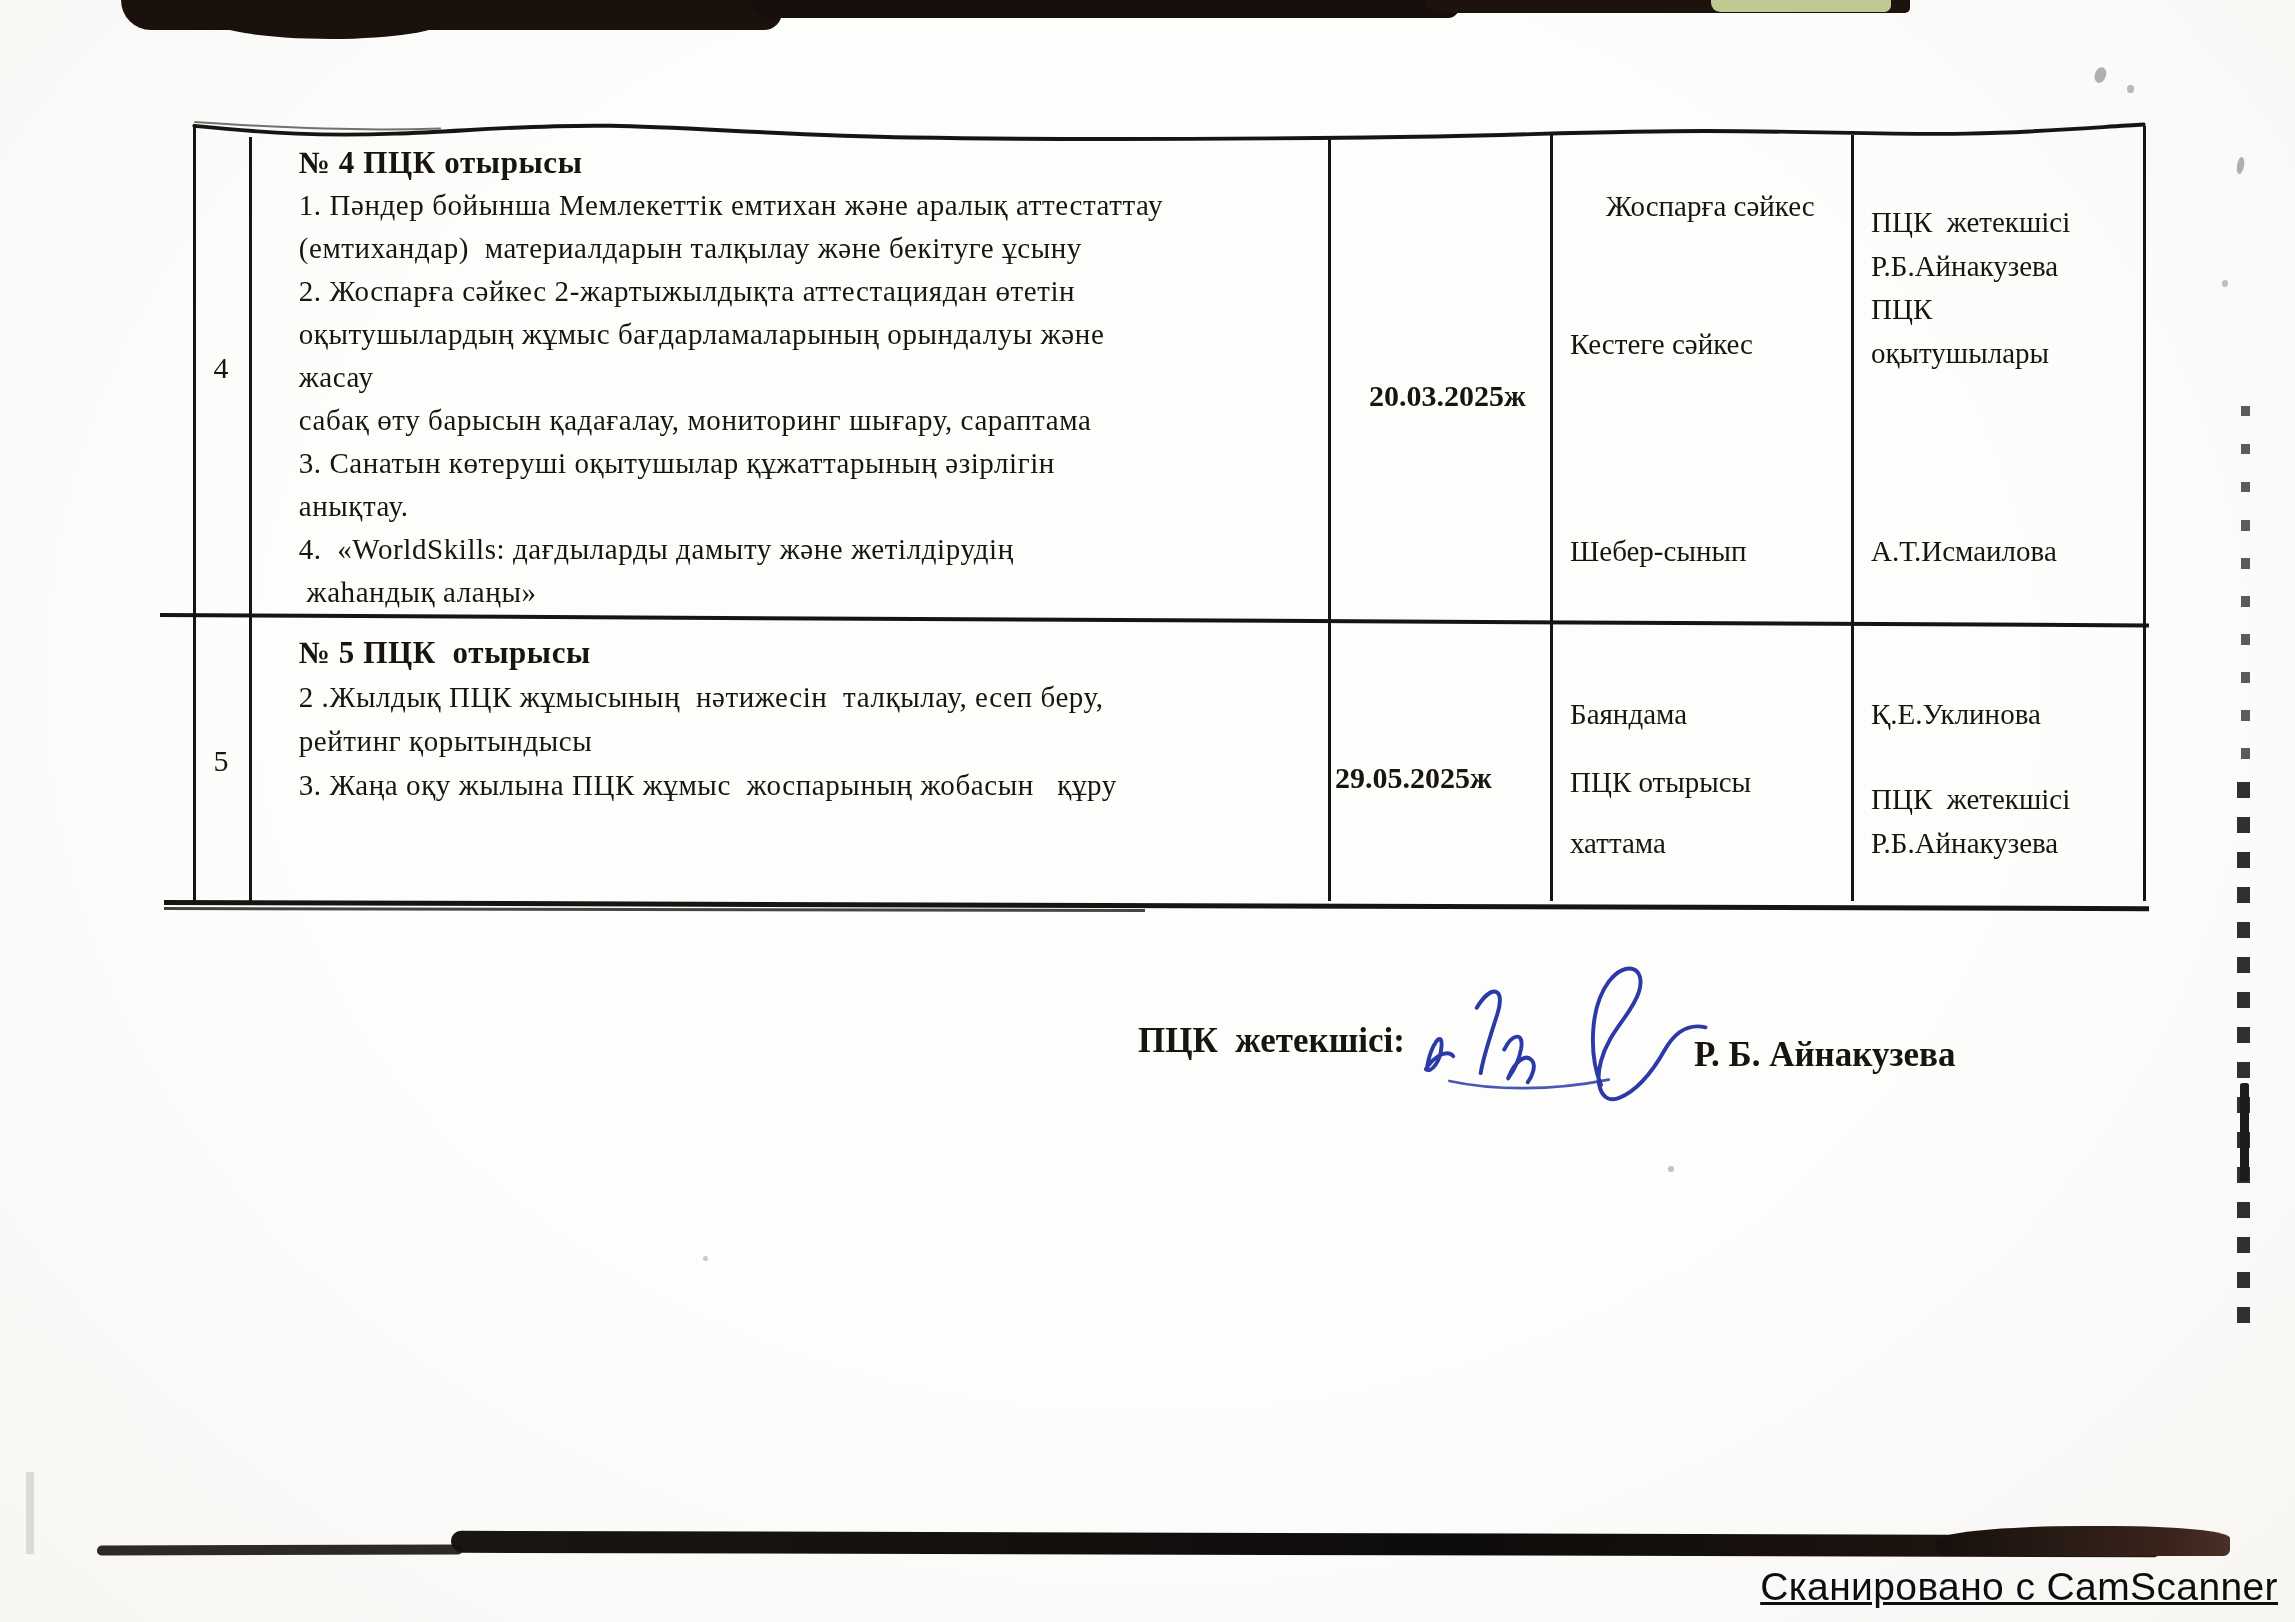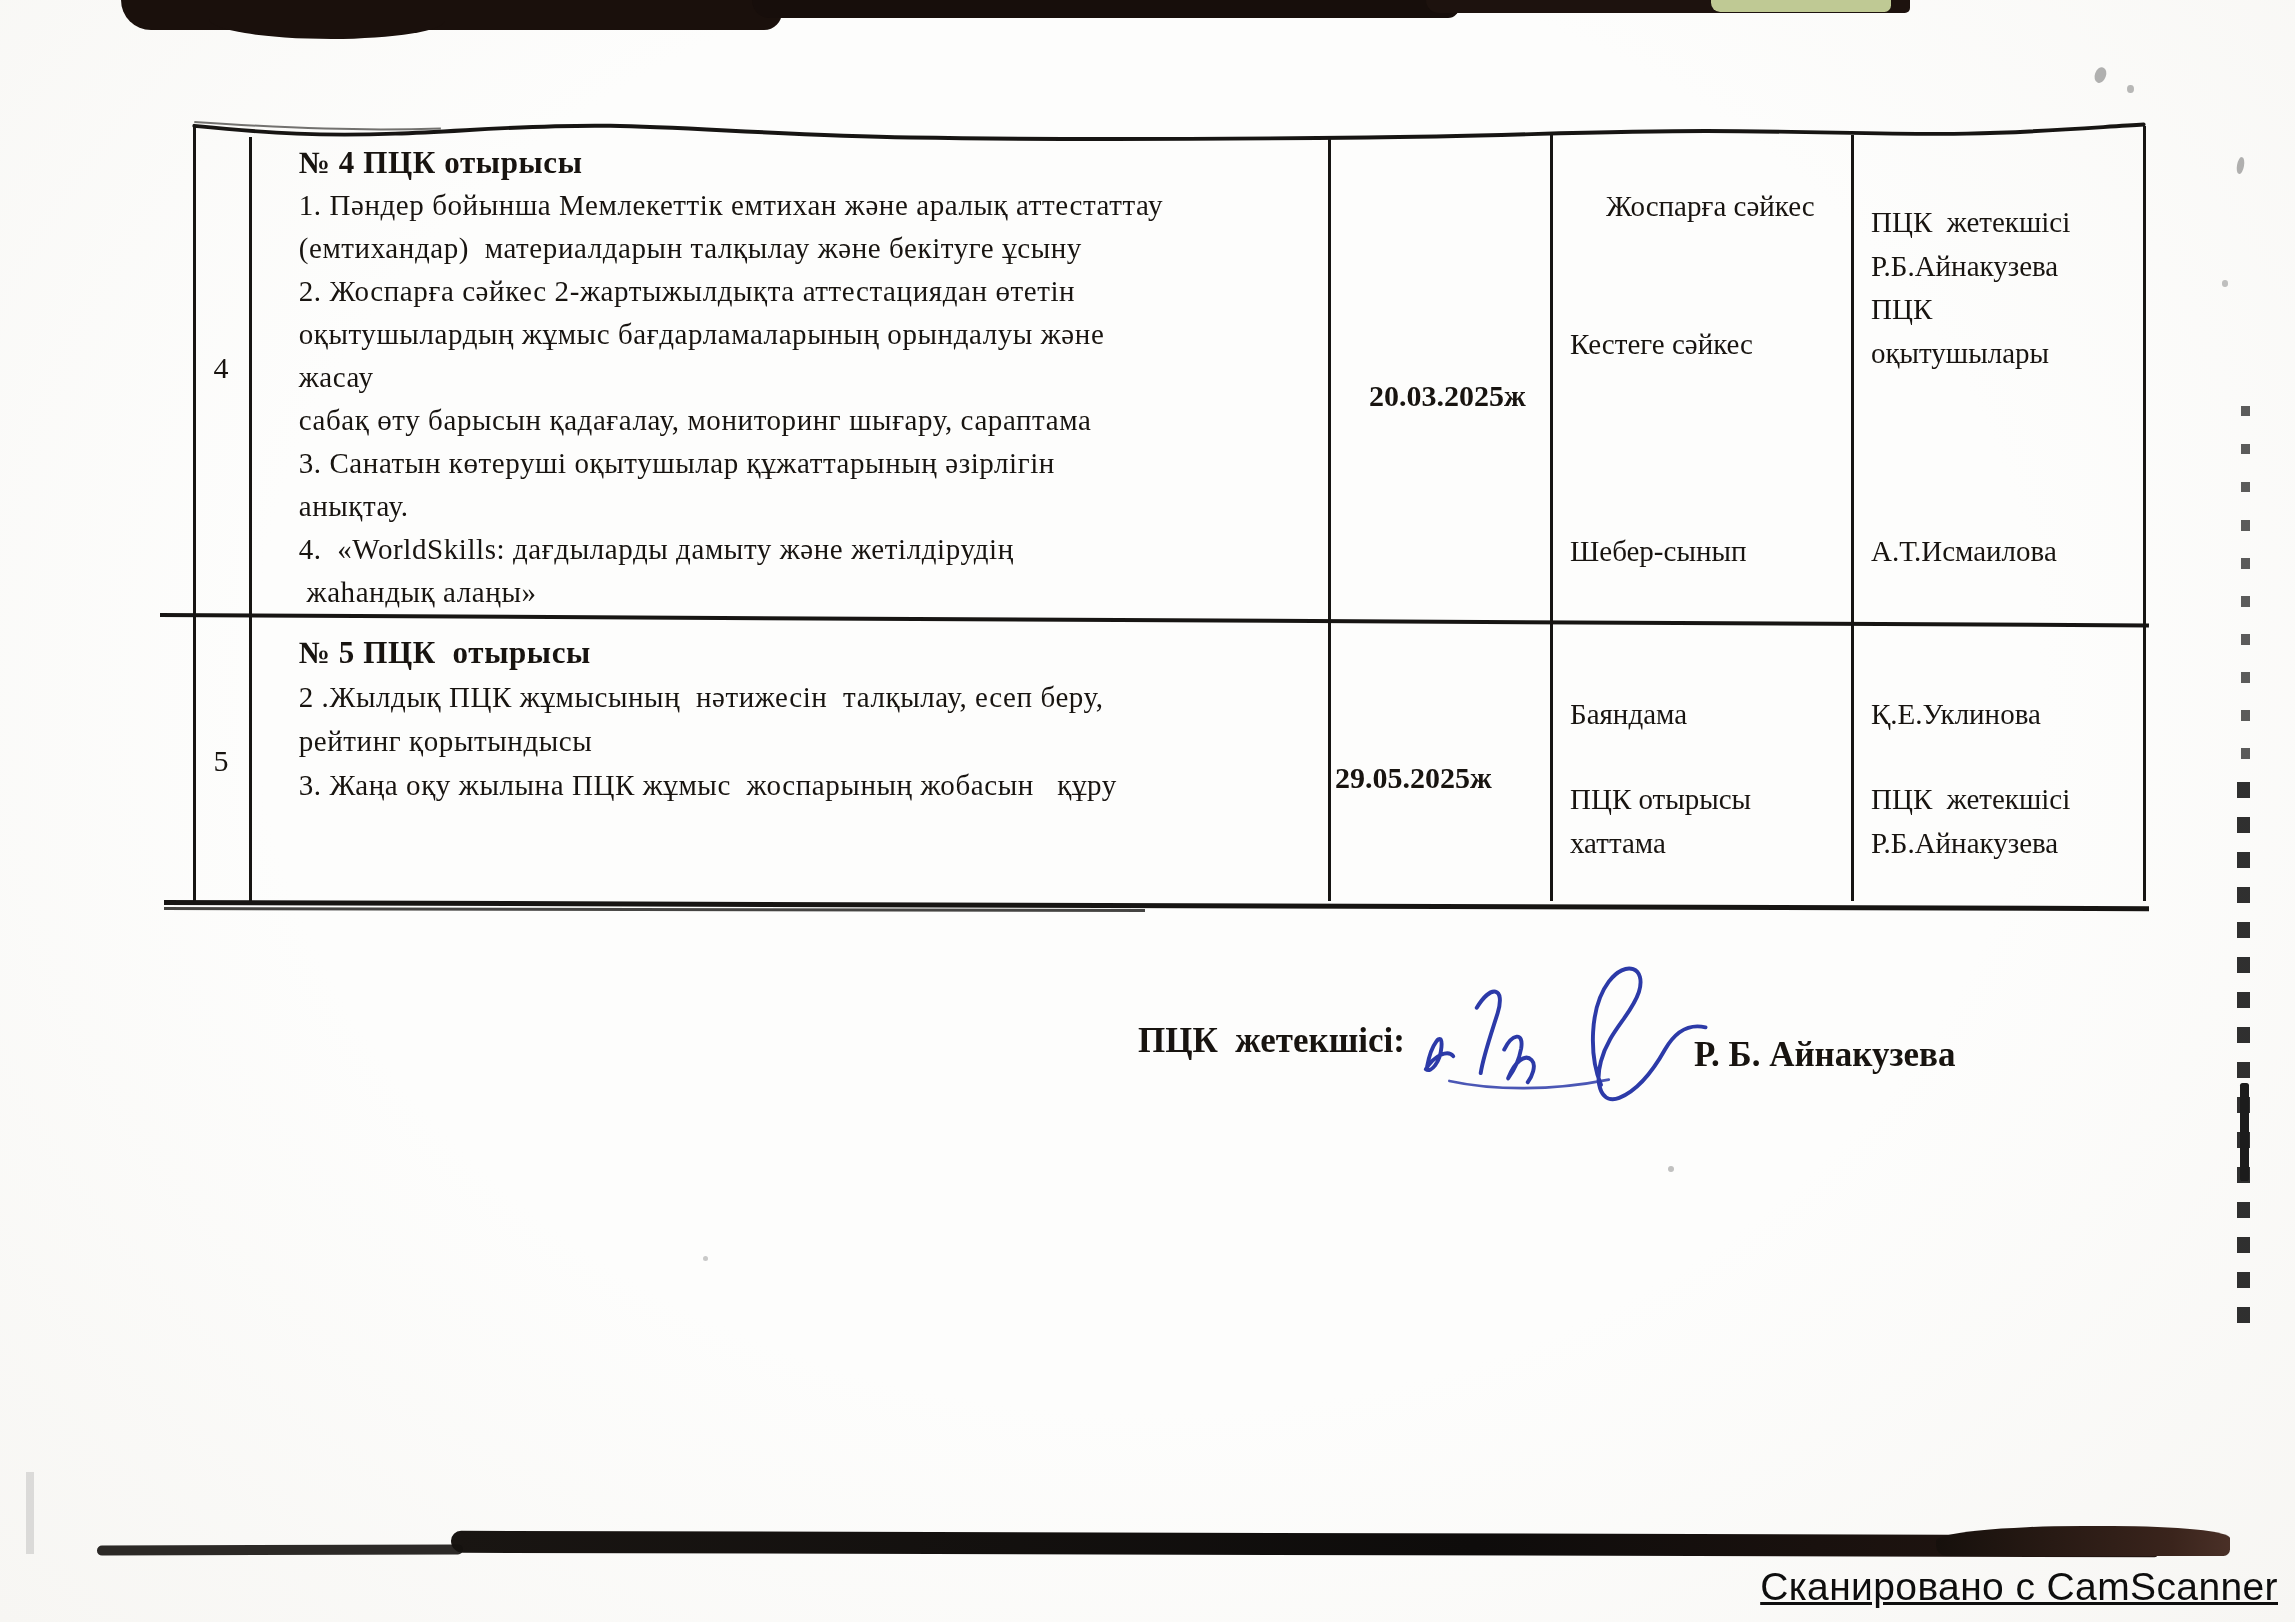--- a/index.html
+++ b/index.html
@@ -123,21 +123,21 @@
     <div class="cell content-cell r5" style="left:58px; top:498px; width:1074px; height:283px; padding:11.8px 7.9px 0 15.7px;">
       <div class="tline title-line">№ 5 ПЦК  отырысы</div>
       <div class="tline">2 .Жылдық ПЦК жұмысының  нәтижесін  талқылау, есеп беру,</div>
       <div class="tline">рейтинг қорытындысы</div>
       <div class="tline">3. Жаңа оқу жылына ПЦК жұмыс  жоспарының жобасын   құру</div>
     </div>
 
     <div class="abs date-text" style="left:1142px; top:640px;">29.05.2025ж</div>
 
     <div class="side-text" style="left:1377px; top:574px;">Баяндама</div>
-    <div class="side-text" style="left:1377px; top:659px;">ПЦК отырысы</div>
+    <div class="side-text" style="left:1377px; top:642px;">ПЦК отырысы</div>
     <div class="side-text" style="left:1377px; top:703px;">хаттама</div>
 
     <div class="side-text" style="left:1678px; top:574px;">Қ.Е.Уклинова</div>
     <div class="side-text" style="left:1678px; top:659px;">ПЦК  жетекшісі</div>
     <div class="side-text" style="left:1678px; top:703px;">Р.Б.Айнакузева</div>
   </div>
 
   <div class="abs sig-label" style="left:1138px; top:1021px;">ПЦК  жетекшісі:</div>
 
   <svg class="abs" style="left:1393px; top:945px;" width="327" height="183" viewBox="0 0 500 280">

